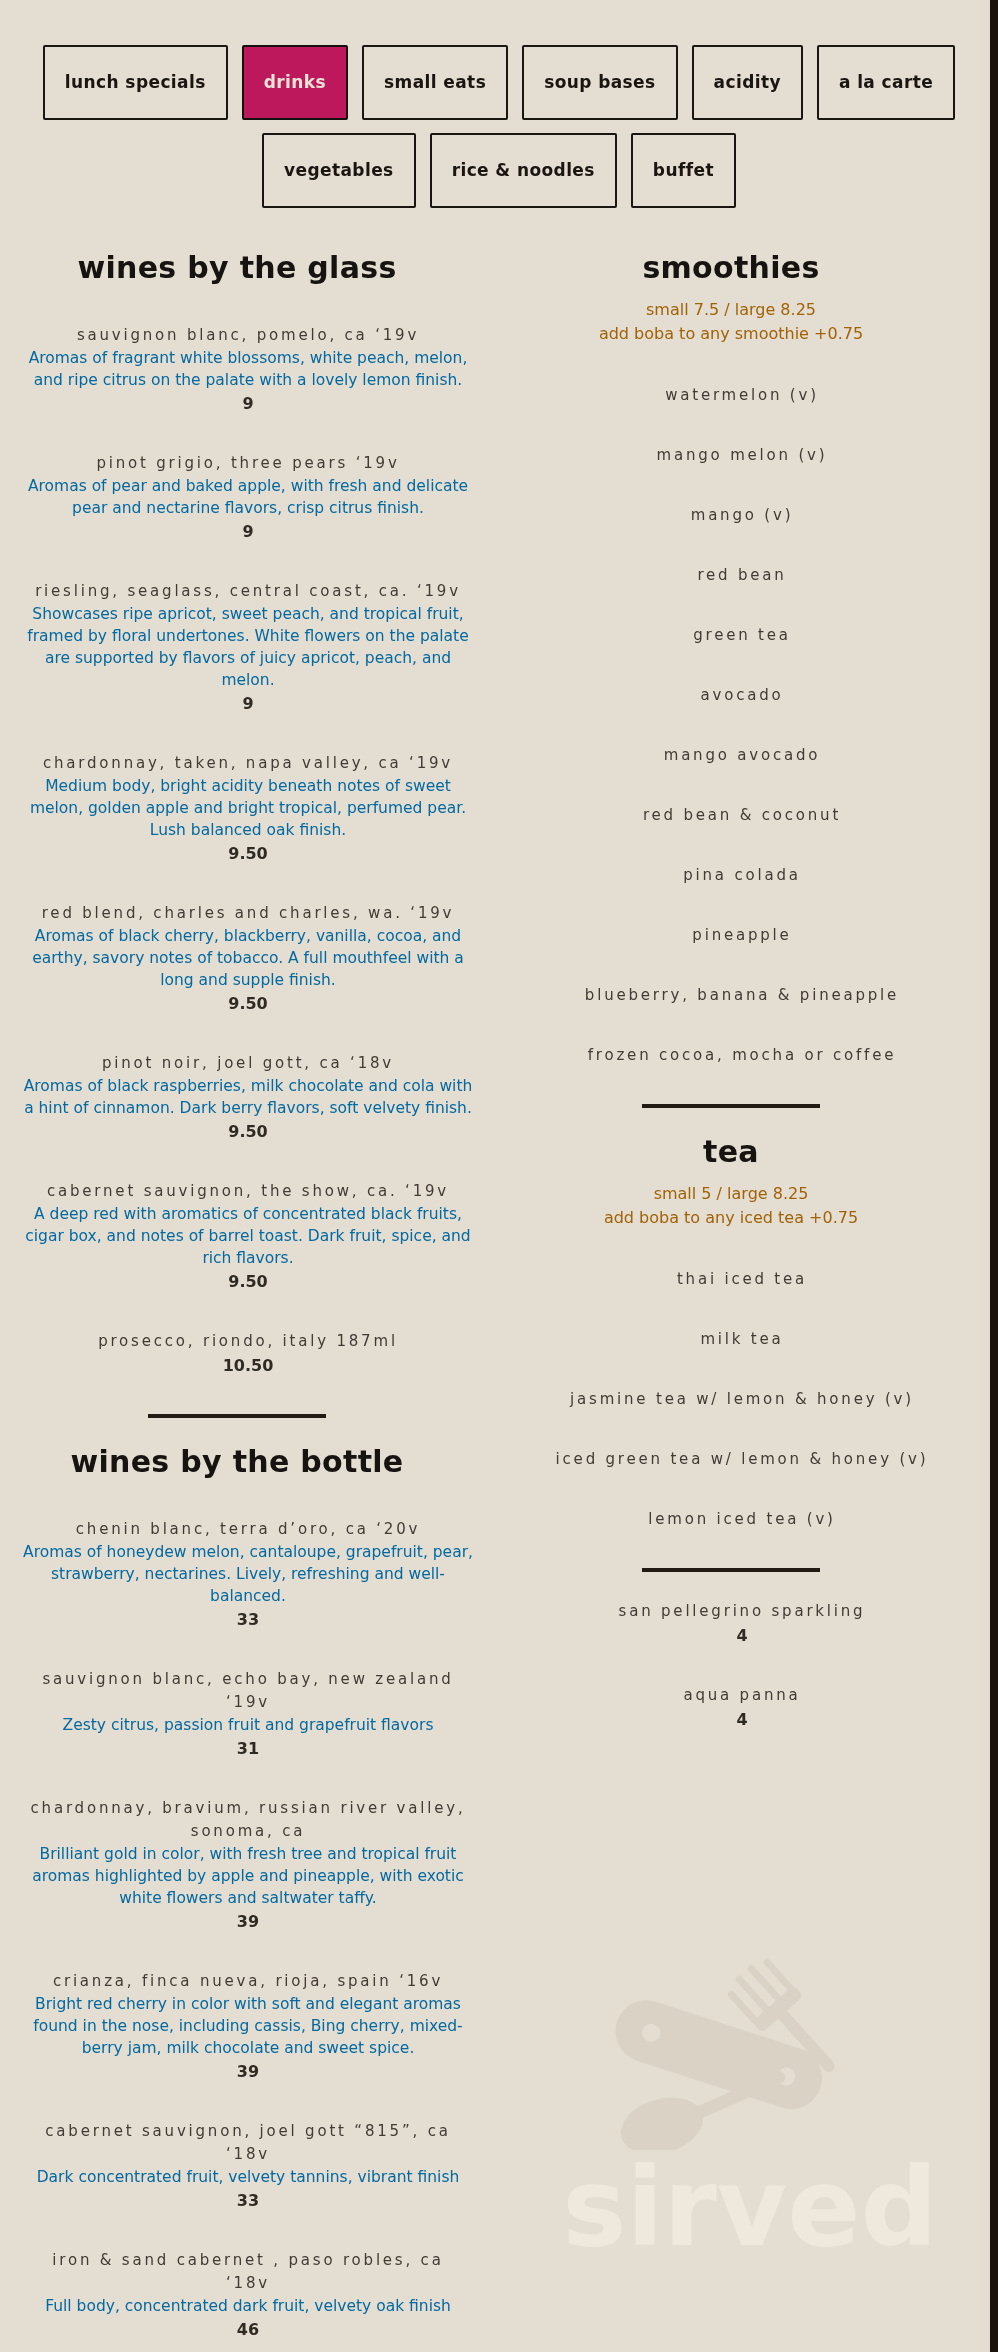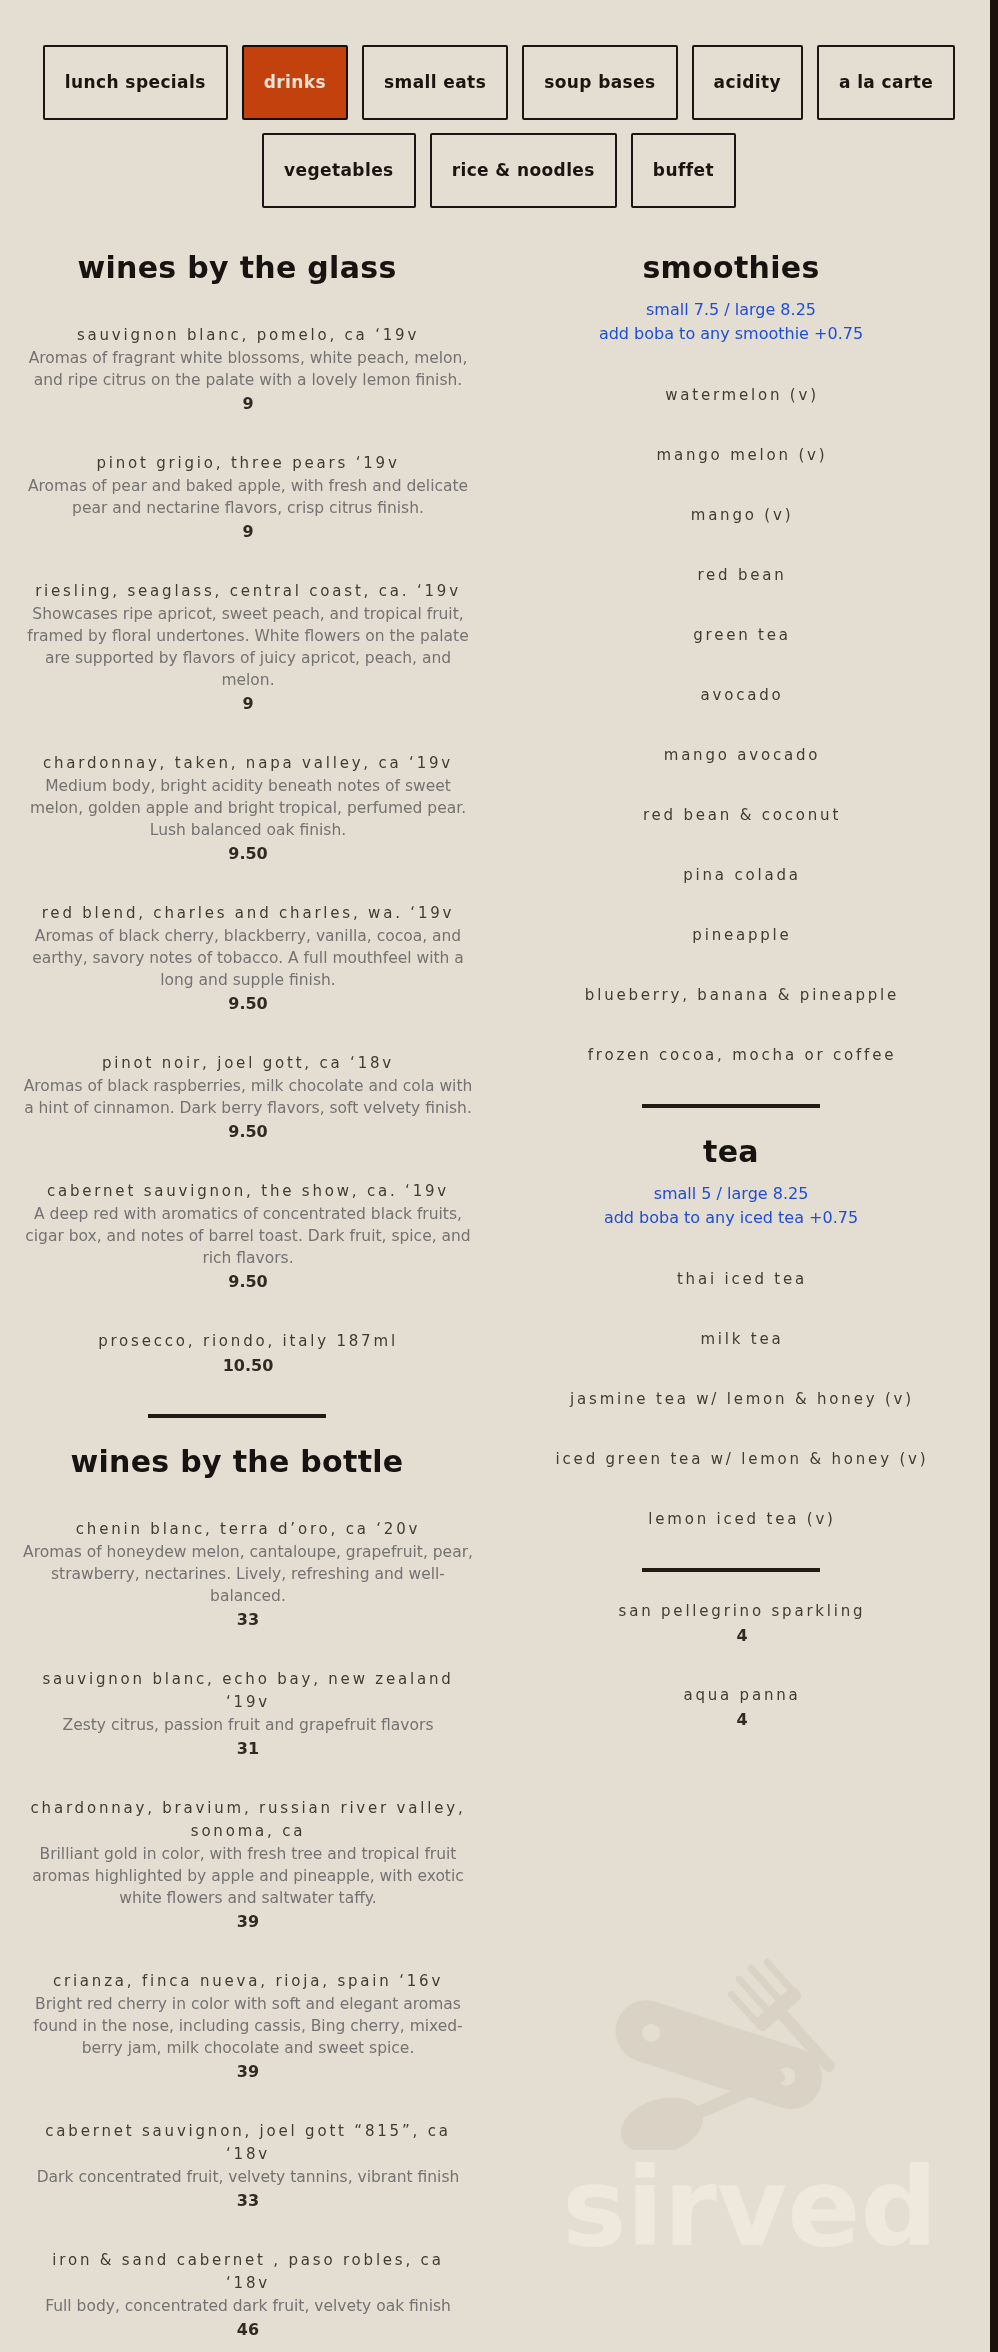--- a/index.html
+++ b/index.html
@@ -11,40 +11,40 @@
     overflow:hidden;
   }
   
   .tabs { position:relative; z-index:2; padding-top:45px; display:flex; flex-direction:column; gap:13px; align-items:center; }
   .tab-row { display:flex; gap:14px; justify-content:center; }
   .tab {
     border:2.5px solid #1a1511; background:transparent; color:#1a1511;
     font-family:inherit; font-size:17px; font-weight:bold; letter-spacing:0.4px;
     padding:27px 20px; line-height:1; border-radius:2px; cursor:pointer;
   }
-  .tab.active { background:#c2410c; color:#eae3d7; border-color:#14100d; }
+  .tab.active { background:#be185d; color:#eae3d7; border-color:#14100d; }
   
   .columns { position:relative; z-index:1; display:flex; align-items:flex-start; }
   .col { text-align:center; box-sizing:border-box; }
   .col.left  { width:474px; }
   .col.right { flex:1; padding-right:10px; }
   .section-title {
     font-size:30px; font-weight:bold; color:#161310; letter-spacing:0.3px;
     line-height:32px; margin:0 0 40px;
   }
   .col > .section-title:first-child { margin-top:44px; }
   .section-title.has-notes { margin-bottom:14px; }
   .section-notes { margin:0 0 38px; }
-  .section-note { font-size:16px; line-height:24px; color:#1d4ed8; }
+  .section-note { font-size:16px; line-height:24px; color:#a16207; }
   .menu-item { margin-bottom:37px;padding-left:22px; }
   .item-name {
     font-size:15px; letter-spacing:2.8px; line-height:23px; color:#413b33;
     max-width:442px; margin:0 auto;
   }
-  .item-desc { font-size:15.5px; line-height:22px; color:#737373; max-width:458px; margin:0 auto; }
+  .item-desc { font-size:15.5px; line-height:22px; color:#0369a1; max-width:458px; margin:0 auto; }
   .item-price { font-size:16px; font-weight:bold; line-height:23px; color:#2f2a23; margin-top:1px; }
   hr.divider { width:178px; height:4px; background:#221b13; border:none; margin:0 auto 28px; }
   
   .right-edge { position:absolute; top:0; right:0; width:8px; height:2352px; background:#1b130b; z-index:3; }
   
   .watermark { position:absolute; left:540px; top:1912px; width:420px; text-align:center; pointer-events:none; z-index:0; }
   .wm-logo { display:block; margin:0 auto; opacity:0.85; }
   .wm-text {
     font-size:108px; font-weight:bold; line-height:1; letter-spacing:0;
     color:#eee8dd; margin-top:4px;

